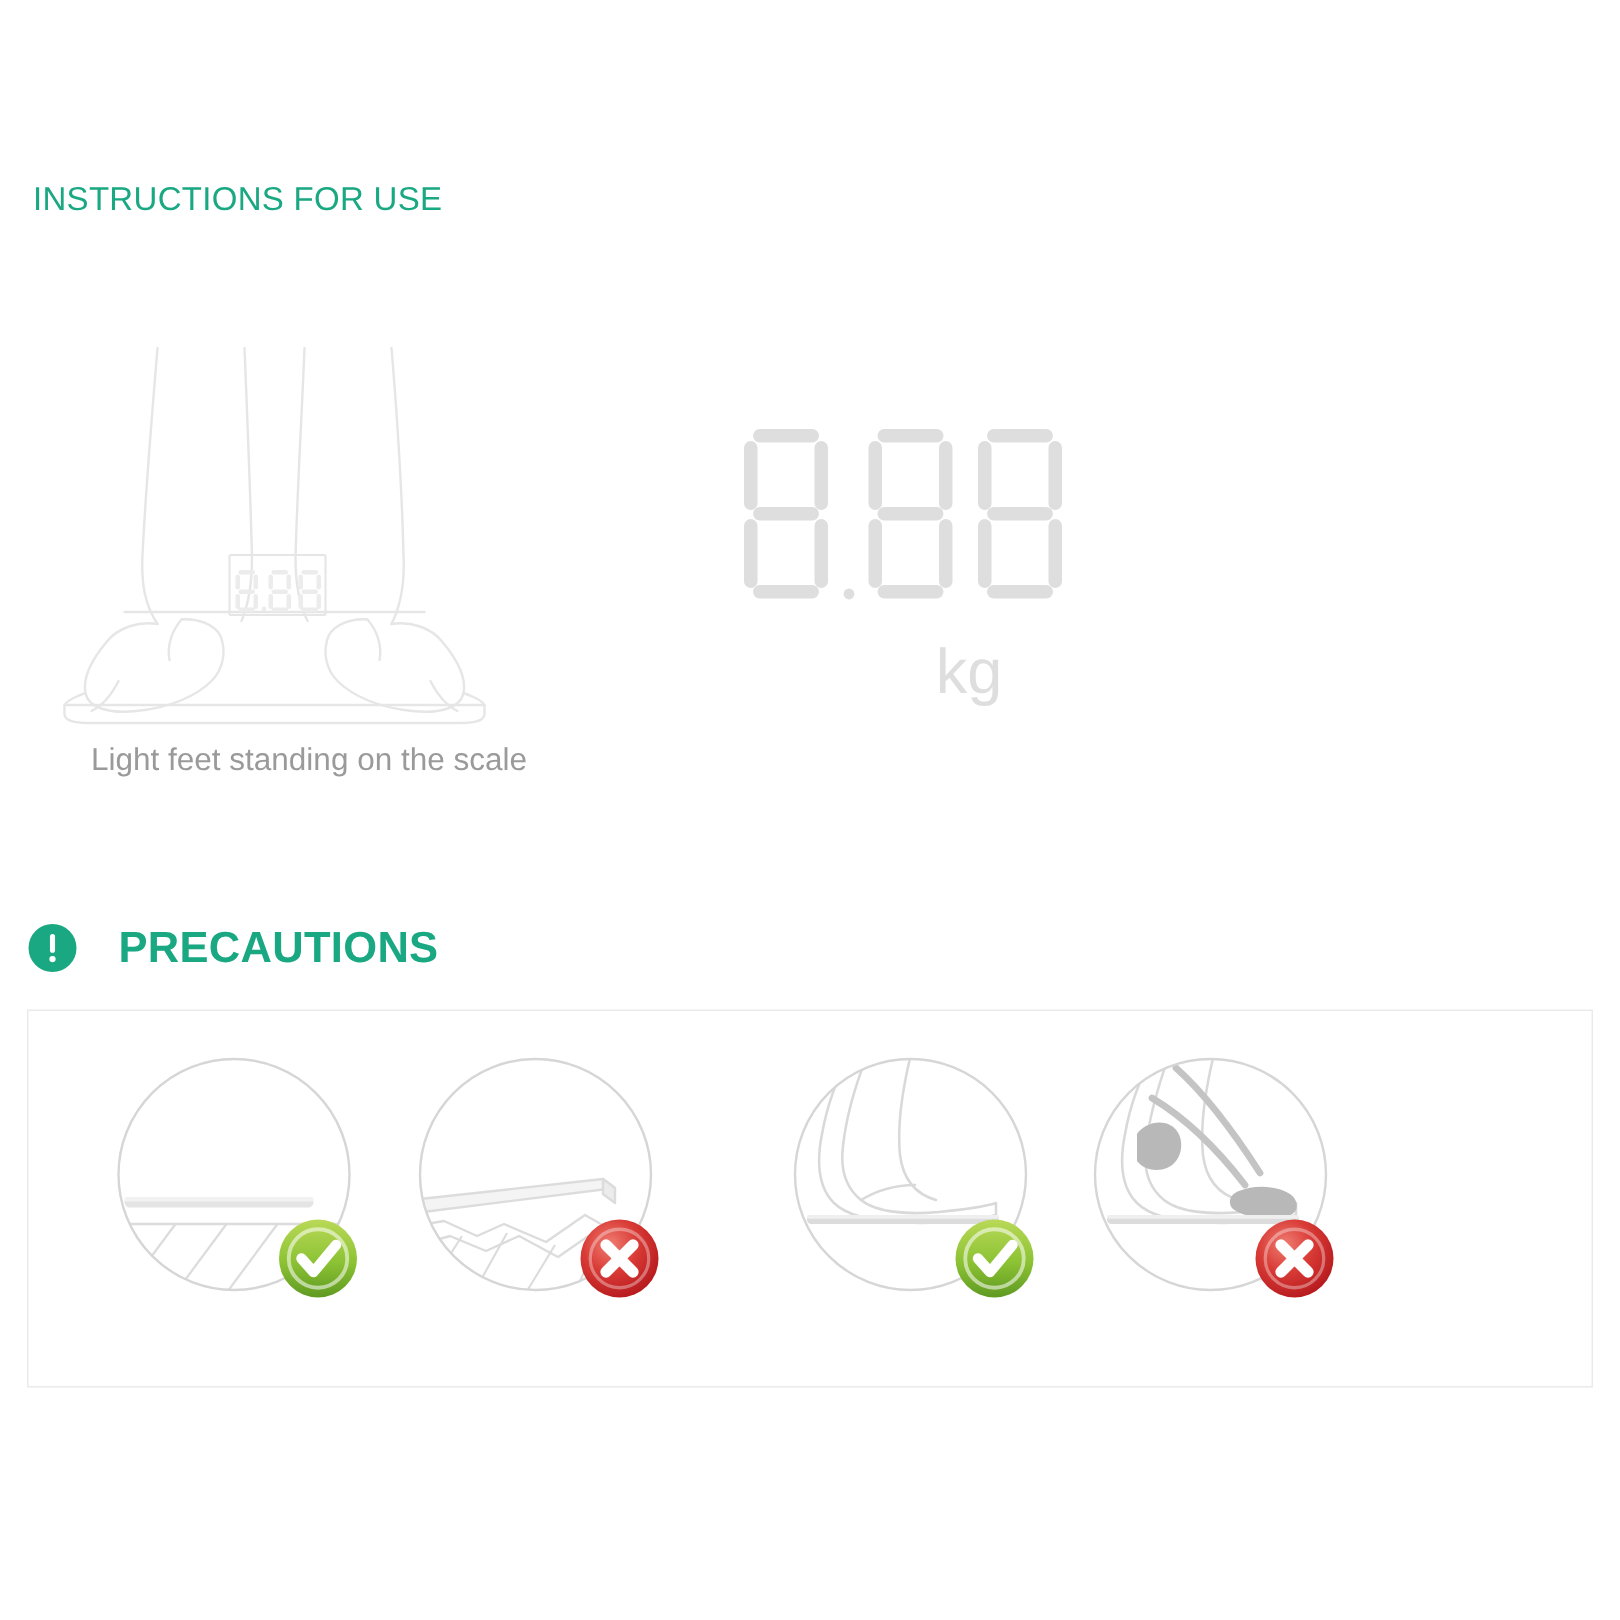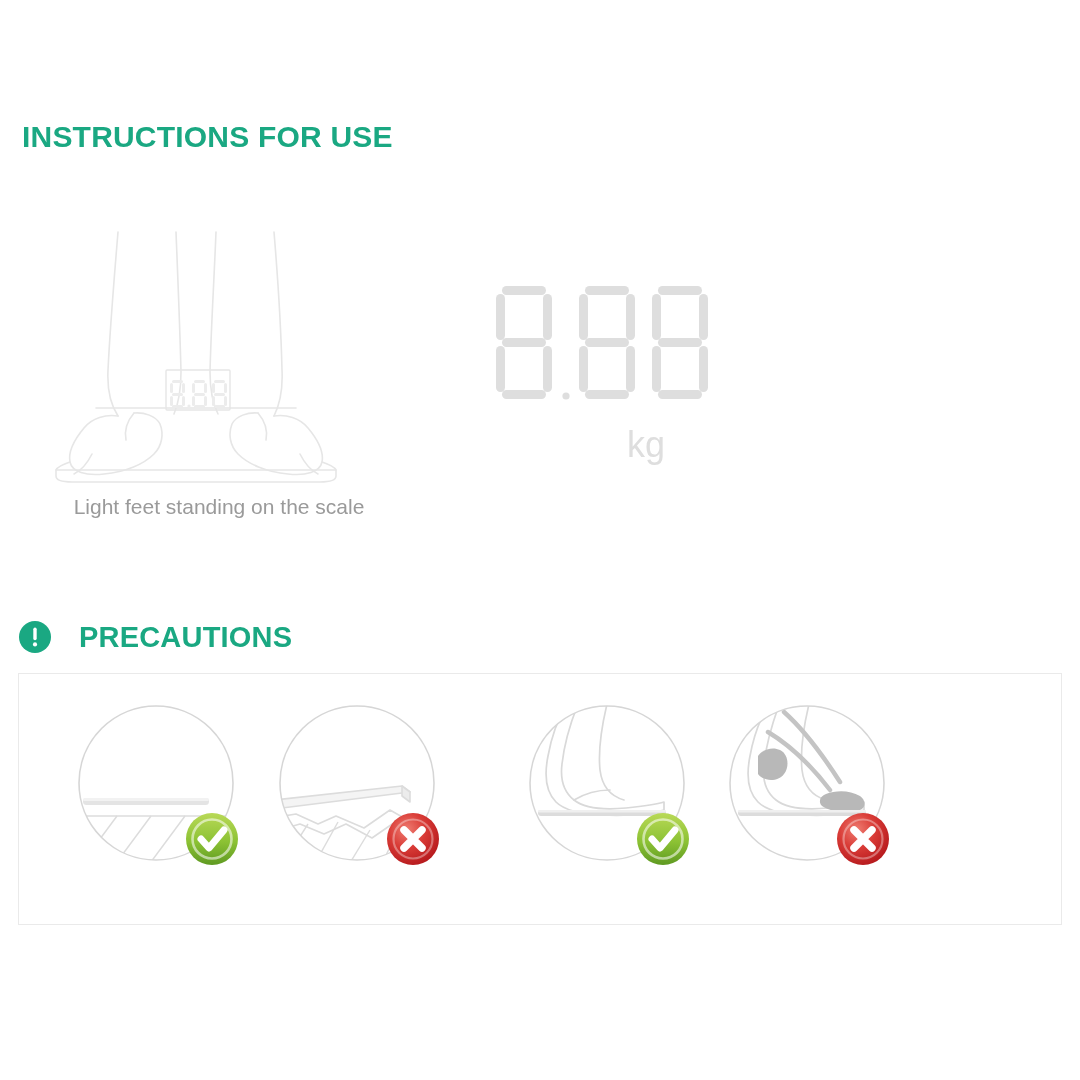--- a/index.html
+++ b/index.html
@@ -14,22 +14,22 @@
     overflow: hidden;
     font-family: "Liberation Sans", sans-serif;
     -webkit-font-smoothing: antialiased;
   }
 
   
   #instructions-title {
     position: absolute;
     left: 22px;
     top: 120px;
-    font-size: 30px;
-    font-weight: bold;
+    font-size: 22px;
+    font-weight: normal;
     letter-spacing: 0.2px;
     color: #1aa882;
     white-space: nowrap;
   }
 
   
   #steps-row {
     position: absolute;
     left: 0;
     top: 230px;
@@ -51,31 +51,31 @@
   .step-caption {
     position: absolute;
     left: 0;
     top: 265px;
     width: 100%;
     text-align: center;
     font-size: 21px;
     color: #9a9a9a;
     white-space: nowrap;
   }
-  #step-feet  { left: 48px;  width: 342px; }
+  #step-feet  { left: 35px;  width: 342px; }
   #step-read  { left: 430px; width: 322px; }
 
   
   #precautions-heading {
     position: absolute;
     left: 19px;
     top: 616px;
     height: 42px;
     display: flex;
-    align-items: center;
+    align-items: flex-start;
   }
   #precautions-icon {
     width: 32px;
     height: 32px;
     flex: 0 0 32px;
   }
   #precautions-title {
     margin-left: 28px;
     font-size: 29px;
     font-weight: bold;
@@ -208,21 +208,21 @@
           <rect x="228" y="56" width="44" height="9" rx="4.5"></rect>
           <rect x="222" y="64" width="9" height="46" rx="4.5"></rect>
           <rect x="269" y="64" width="9" height="46" rx="4.5"></rect>
           <rect x="228" y="108" width="44" height="9" rx="4.5"></rect>
           <rect x="222" y="116" width="9" height="46" rx="4.5"></rect>
           <rect x="269" y="116" width="9" height="46" rx="4.5"></rect>
           <rect x="228" y="160" width="44" height="9" rx="4.5"></rect>
         </g>
       </svg>
       <div style="position:absolute;left:0;top:194px;width:322px;text-align:center;">
-        <span style="font-size:36px;color:#dedede;font-family:'Liberation Sans',sans-serif;margin-left:110px;display:inline-block;">kg</span>
+        <span style="font-size:42px;color:#dedede;font-family:'Liberation Sans',sans-serif;margin-left:110px;display:inline-block;">kg</span>
       </div>
     </div>
   </div>
 
 </div>
 
 <div id="precautions-heading">
   <span id="precautions-icon">
     <svg viewBox="0 0 32 32" width="32" height="32" aria-hidden="true">
       <circle cx="16" cy="16" r="16" fill="#1aa882"></circle>

